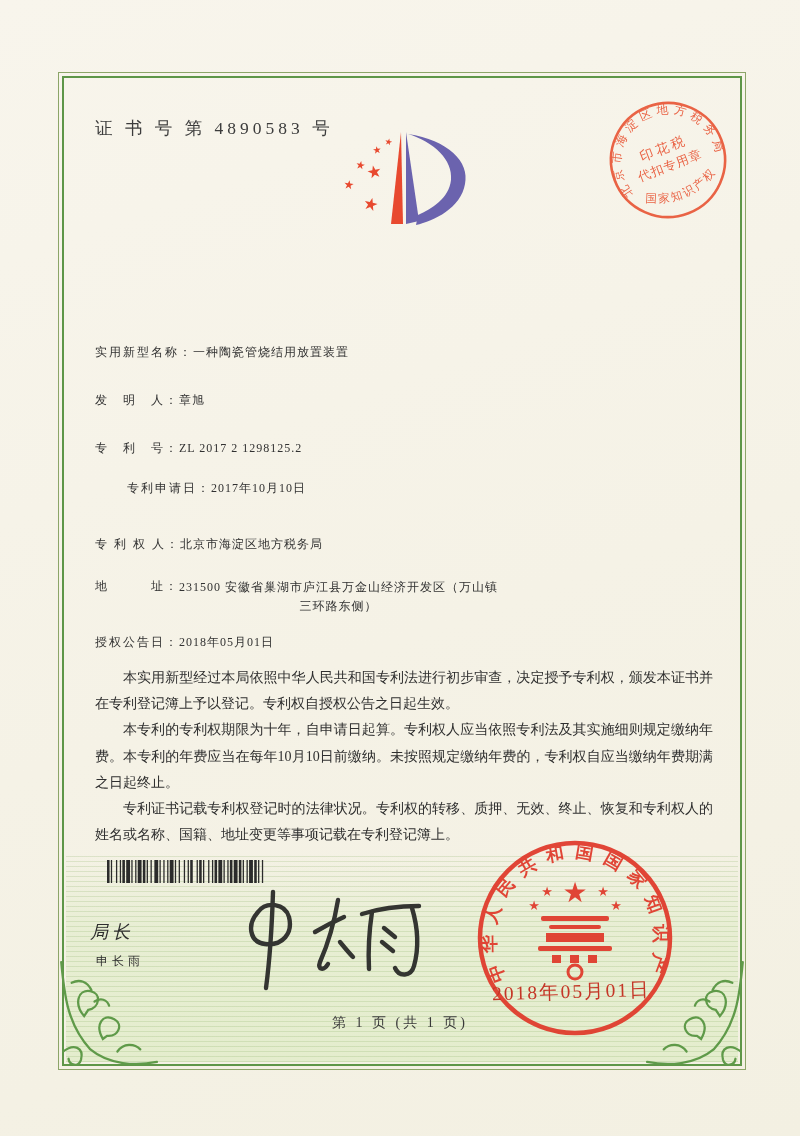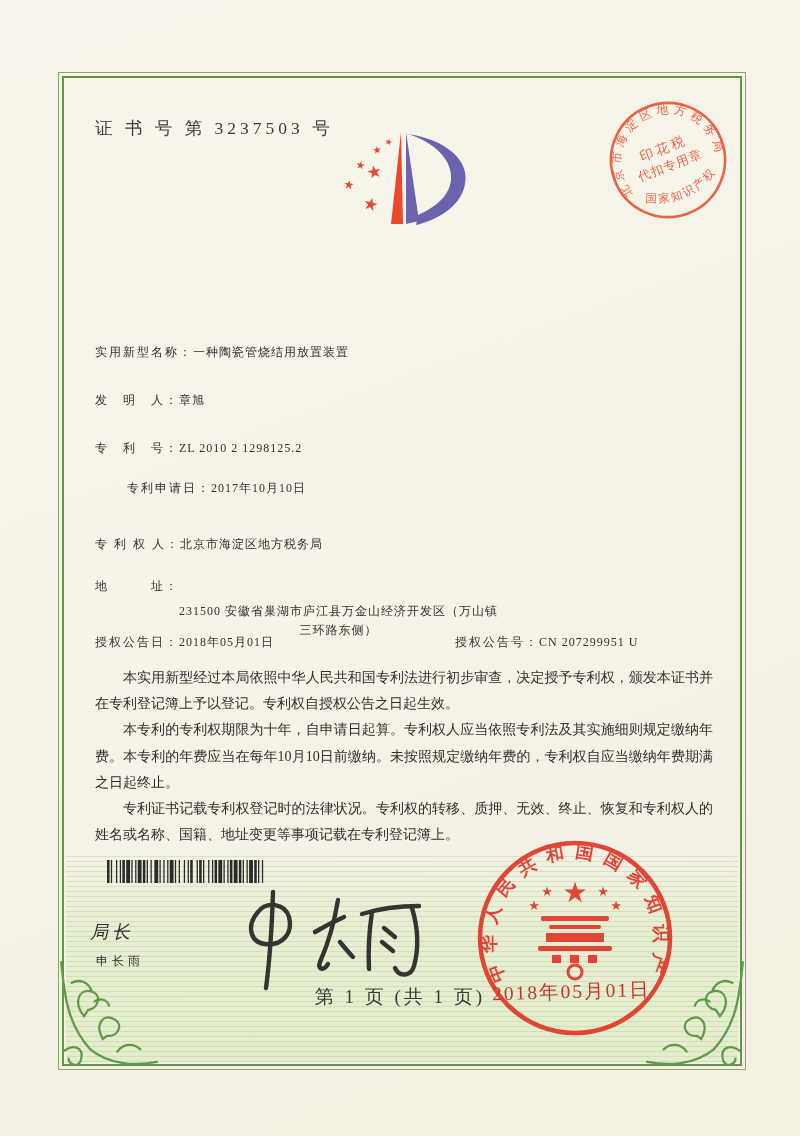--- a/index.html
+++ b/index.html
@@ -42,43 +42,43 @@
     letter-spacing:16px; text-indent:16px;
   }
   .row { left:95px; width:620px; font-size:12px; color:#313131; letter-spacing:1px; }
   .row .lbl { letter-spacing:2px; }
   .row-name   { top:344px; }
   .row-inv    { top:392px; }
   .row-pno    { top:440px; }
   .row-fdate  { top:480px;margin-left:32px; }
   .row-holder { top:536px; }
   .row-addr   { top:578px; display:flex;text-align:center; }
-  .row-addr .addr-val { line-height:1.55;margin-top:24px; }
+  .row-addr .addr-val { line-height:1.55; }
   .row-grant  { top:634px; }
   .grant-no-pair { position:absolute; left:360px; top:0; }
 
   .paras { left:95px; top:665px; width:618px; font-size:14px; color:#2f2f2f;
            line-height:1.87; text-align:justify; }
   .paras p { text-indent:2em; }
 
   .barcode { left:107px; top:860px; }
 
   .signer-title { left:90px; top:920px; font-size:18px; letter-spacing:4px; color:#2e2e2e;font-style:italic; }
   .signer-name  { left:96px; top:953px; font-size:12px; letter-spacing:4px; color:#2e2e2e; }
   .signature { left:218px; top:884px; }
 
   .seal { left:472px; top:836px; opacity:.93; }
   .seal-date { left:492px; top:978px; font-size:19.5px; letter-spacing:2px;
                color:#c53627; transform:rotate(-1.6deg); font-weight:500; }
 
   .tax-stamp { left:602px; top:94px; opacity:.88; }
   .logo { left:328px; top:126px; }
 
-  .footer { left:0; right:0; top:984px; text-align:center;
-            font-size:19px; letter-spacing:3px; color:#3a3a3a; }
+  .footer { left:0; right:0; top:1014px; text-align:center;
+            font-size:14px; letter-spacing:3px; color:#3a3a3a; }
 </style>
 </head>
 <body>
 
 <div class="paper">
 
   <div class="frame">
     <div class="green-band"></div>
 
     <svg class="flourish left" viewBox="0 0 100 110">
@@ -98,21 +98,21 @@
         <path d="M28,58 C18,46 22,32 34,34 C45,36 43,50 32,52 Z"></path>
         <path d="M46,80 C38,66 46,55 57,61 C66,66 61,78 50,77 Z"></path>
         <path d="M16,26 C24,22 31,25 35,33"></path>
         <path d="M60,92 C66,84 76,84 82,90"></path>
         <path d="M8,92 C18,84 28,88 25,100 C23,107 14,106 13,99"></path>
         <path d="M38,44 C44,40 50,42 52,48"></path>
       </g>
     </svg>
   </div>
 
-  <div class="abs cert-no">证 书 号 第 3237503 号</div>
+  <div class="abs cert-no">证 书 号 第 4890583 号</div>
 
   <svg class="abs logo" width="150" height="110" viewBox="0 0 150 110">
     <polygon points="73,6 63,98 75,98" fill="#e8492f"></polygon>
     <polygon points="78,6 78,98 91,95" fill="#6b63ae"></polygon>
     <path d="M80,8 C120,14 142,36 137,58 C133,82 106,95 88,99 L90,89 C104,83 121,72 123,54 C125,34 106,16 80,8 Z" fill="#6b63ae"></path>
     <g fill="#e8492f" font-family="'DejaVu Sans', sans-serif">
       <text x="56" y="18" font-size="9" transform="rotate(12 56 18)">★</text>
       <text x="45" y="28" font-size="10" transform="rotate(-8 45 28)">★</text>
       <text x="27" y="42" font-size="11" transform="rotate(10 27 42)">★</text>
       <text x="40" y="53" font-size="17" transform="rotate(-12 40 53)">★</text>
@@ -140,38 +140,35 @@
   </svg>
 
 
   <div class="abs row row-name">
     <span class="lbl">实用新型名称：</span><span>一种陶瓷管烧结用放置装置</span>
   </div>
   <div class="abs row row-inv">
     <span class="lbl">发　明　人：</span><span>章旭</span>
   </div>
   <div class="abs row row-pno">
-    <span class="lbl">专　利　号：</span><span>ZL 2010 2 1298125.2</span>
+    <span class="lbl">专　利　号：</span><span>ZL 2017 2 1298125.2</span>
   </div>
   <div class="abs row row-fdate">
     <span class="lbl">专利申请日：</span><span>2017年10月10日</span>
   </div>
   <div class="abs row row-holder">
     <span class="lbl">专 利 权 人：</span><span>北京市海淀区地方税务局</span>
   </div>
   <div class="abs row row-addr">
     <span class="lbl">地　　　址：</span>
     <span class="addr-val"><span>231500 安徽省巢湖市庐江县万金山经济开发区（万山镇</span><br>
     <span>三环路东侧）</span></span>
   </div>
   <div class="abs row row-grant">
     <span class="lbl">授权公告日：</span><span>2018年05月01日</span>
-    <span class="grant-no-pair">
-      <span class="lbl">授权公告号：</span><span>CN 207299951 U</span>
-    </span>
   </div>
 
   <div class="abs paras">
     <p>本实用新型经过本局依照中华人民共和国专利法进行初步审查，决定授予专利权，颁发本证书并在专利登记簿上予以登记。专利权自授权公告之日起生效。</p>
     <p>本专利的专利权期限为十年，自申请日起算。专利权人应当依照专利法及其实施细则规定缴纳年费。本专利的年费应当在每年10月10日前缴纳。未按照规定缴纳年费的，专利权自应当缴纳年费期满之日起终止。</p>
     <p>专利证书记载专利权登记时的法律状况。专利权的转移、质押、无效、终止、恢复和专利权人的姓名或名称、国籍、地址变更等事项记载在专利登记簿上。</p>
   </div>
 
   <svg class="abs barcode" width="206" height="23" viewBox="0 0 206 23">
       <rect x="0.00" y="0" width="2.56" height="23" fill="#2b2b2b"></rect>

